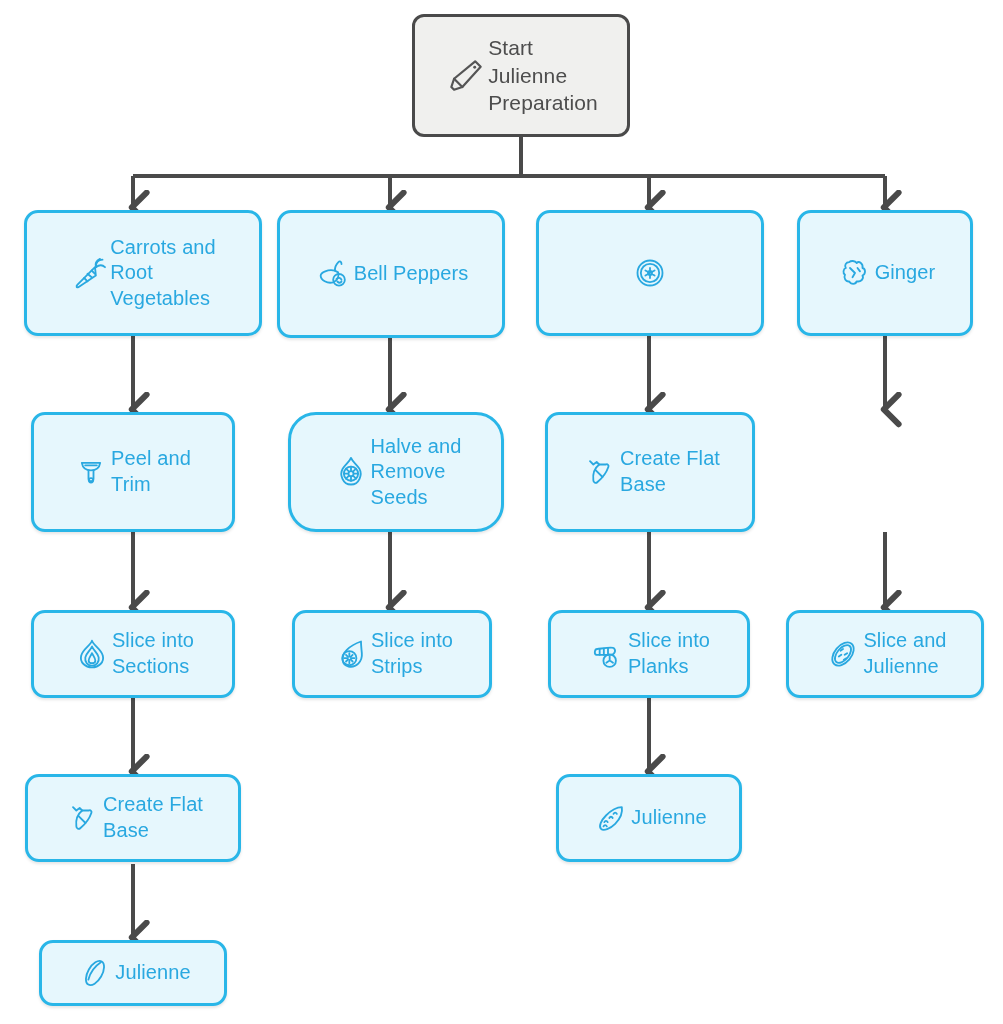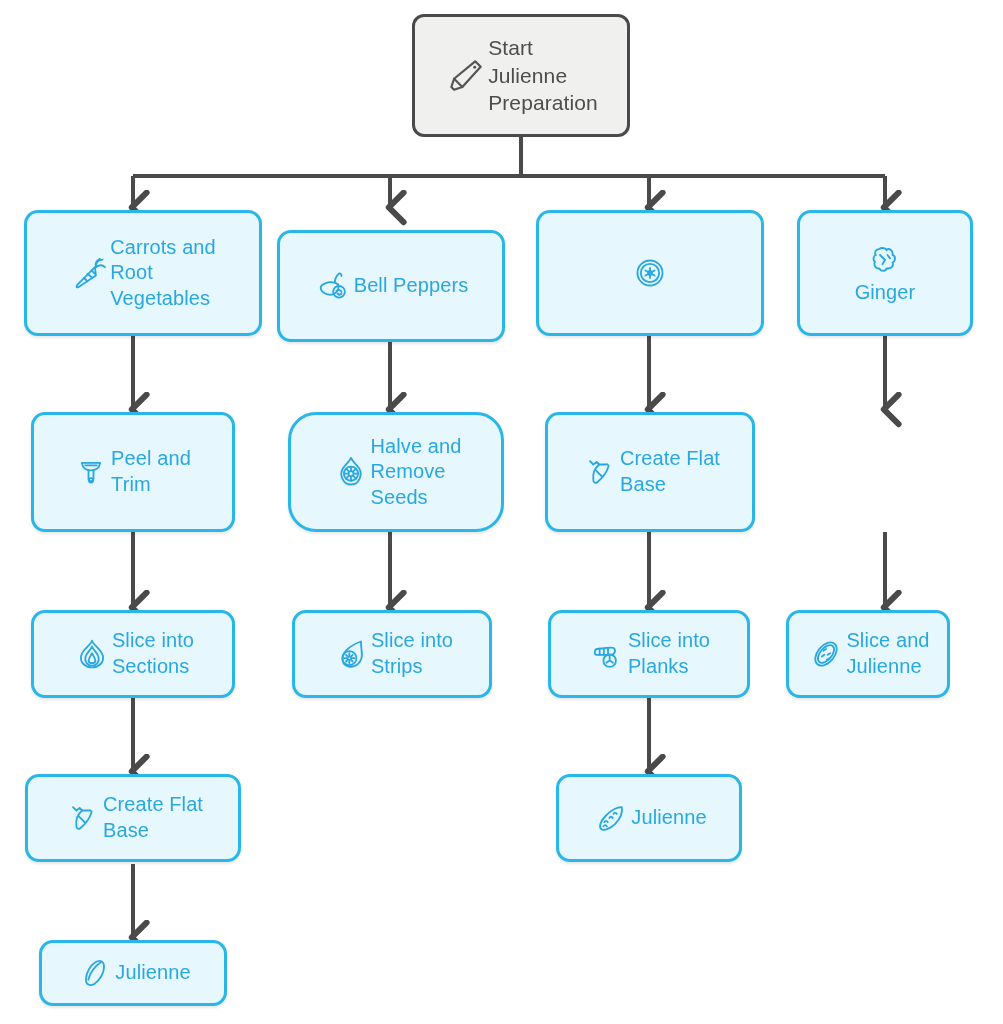--- a/index.html
+++ b/index.html
@@ -134,21 +134,21 @@
         <path d="M31 17 C31 11 34 8 39 8"></path>
         <path d="M31 17 C35 14 39 14 42 17"></path>
         <path d="M31 17 C30 13 32 9 36 7"></path>
       </svg>
     </span>
     <span class="node-label">Carrots and
 Root
 Vegetables</span>
   </div>
 
-  <div class="node step" style="left:277px; top:210px; width:228px; height:112px;margin-top:20px;">
+  <div class="node step" style="left:277px; top:210px; width:228px; height:128px;">
     <span class="node-icon">
       <svg viewBox="0 0 48 48" fill="none" stroke="#29a8e0" stroke-width="2.2" stroke-linecap="round" stroke-linejoin="round">
         <path d="M33 12 C33 9 31 8 29 10 C26 13 25 17 25 20"></path>
         <path d="M25 20 C17 18 8 22 8 26 C8 31 16 36 23 34 C28 32 30 27 29 22 Z"></path>
         <circle cx="30" cy="31" r="7"></circle>
         <path d="M27 30 C29 28 32 28 33 31"></path>
         <path d="M28 33 C30 35 32 35 33 33"></path>
       </svg>
     </span>
     <span class="node-label">Bell Peppers</span>
@@ -158,21 +158,21 @@
     <span class="node-icon">
       <svg viewBox="0 0 48 48" fill="none" stroke="#29a8e0" stroke-width="2.2" stroke-linecap="round" stroke-linejoin="round">
         <circle cx="24" cy="24" r="15"></circle>
         <circle cx="24" cy="24" r="11"></circle>
         <path d="M24 18 L24 30 M18.5 21 L29.5 27 M18.5 27 L29.5 21"></path>
         <circle cx="24" cy="24" r="2.4"></circle>
       </svg>
     </span>
   </div>
 
-  <div class="node step" style="left:797px; top:210px; width:176px; height:126px;flex-direction:column;">
+  <div class="node step" style="left:797px; top:210px; width:176px; height:126px;">
     <span class="node-icon">
       <svg viewBox="0 0 48 48" fill="none" stroke="#29a8e0" stroke-width="2.2" stroke-linecap="round" stroke-linejoin="round">
         <path d="M17 11 C13 11 11 15 13 18 C10 19 9 24 12 26 C10 30 13 35 17 34 C19 38 25 38 26 34 C31 35 35 31 33 27 C37 25 37 19 33 18 C34 13 29 9 26 12 C24 9 19 9 17 11 Z"></path>
         <path d="M18 18 L24 24 L21 29"></path>
         <path d="M27 18 L30 22"></path>
       </svg>
     </span>
     <span class="node-label">Ginger</span>
   </div>
 
@@ -248,21 +248,21 @@
         <path d="M11 18 C8 18 7 24 10 25 L27 25 C32 25 34 20 31 17 C29 15 14 18 11 18 Z"></path>
         <path d="M14 18 L14 25 M19 17.5 L19 25 M24 17 L24 25"></path>
         <circle cx="26" cy="32" r="7.5"></circle>
         <path d="M26 27 L26 31 M22 34.5 L25 32.5 M30 34.5 L27 32.5"></path>
       </svg>
     </span>
     <span class="node-label">Slice into
 Planks</span>
   </div>
 
-  <div class="node step" style="left:786px; top:610px; width:164px; height:88px;">
+  <div class="node step" style="left:786px; top:610px; width:198px; height:88px;">
     <span class="node-icon">
       <svg viewBox="0 0 48 48" fill="none" stroke="#29a8e0" stroke-width="2.2" stroke-linecap="round" stroke-linejoin="round">
         <ellipse cx="24" cy="24" rx="10" ry="16" transform="rotate(40 24 24)"></ellipse>
         <ellipse cx="24" cy="24" rx="7" ry="12.5" transform="rotate(40 24 24)"></ellipse>
         <path d="M21 20 L24 18 M26 25 L29 23 M19 27 L22 25 M25 31 L28 29"></path>
       </svg>
     </span>
     <span class="node-label">Slice and
 Julienne</span>
   </div>

